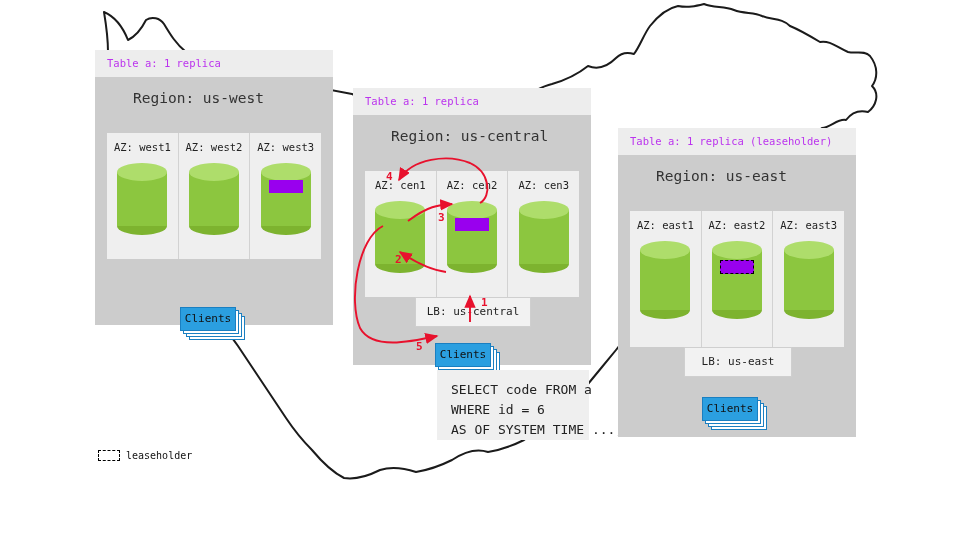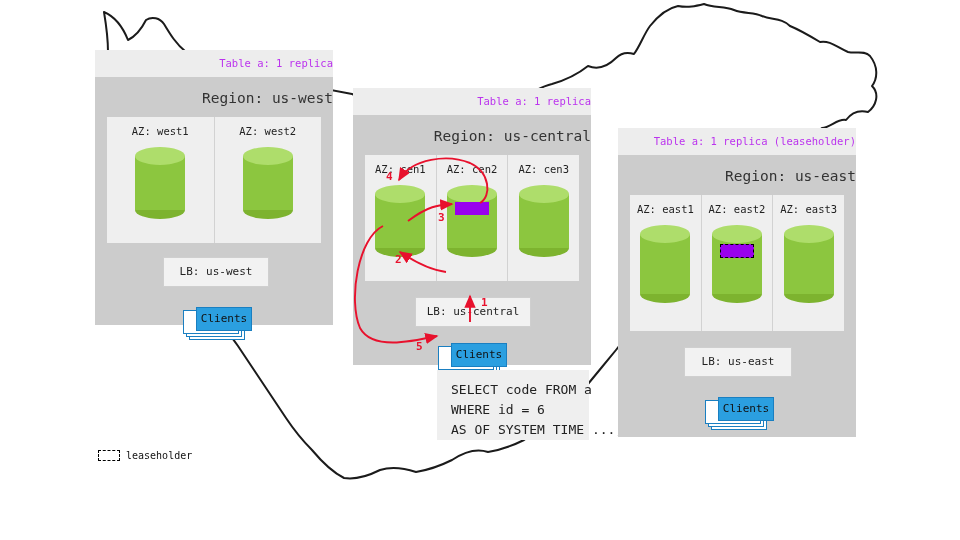--- a/index.html
+++ b/index.html
@@ -6,34 +6,34 @@
   body{
     width:960px;height:540px;background:#ffffff;overflow:hidden;
     font-family:"DejaVu Sans Mono","Liberation Mono",monospace;
     position:relative;
   }
   #stage{position:absolute;left:0;top:0;width:960px;height:540px;}
 
   .map-layer{position:absolute;left:0;top:0;width:960px;height:540px;z-index:1;pointer-events:none;}
 
   
-  .region{position:absolute;z-index:3;text-align:right;}
+  .region{position:absolute;z-index:3;}
   .table-hdr{
     background:#ededed;color:#bb33ee;
     font-size:10.5px;letter-spacing:0px;
     padding:8px 0 8px 12px;line-height:1;
   }
   .region-body{background:#cccccc;padding:0;}
   .region-title{
     color:#333333;font-size:14.5px;
     padding:14px 0 12px 14px;line-height:1;
     font-family:"DejaVu Sans Mono","Liberation Mono",monospace;
     margin-left:24px;
   }
-  .az-row{display:flex;background:#efefef;margin:0 12px;}
+  .az-row{display:flex;background:#efefef;margin:16px 12px;}
   .az-cell{
     flex:1;background:#efefef;border-right:1px solid #d2d2d2;
     display:flex;flex-direction:column;align-items:center;
     padding:9px 0 14px 0;
   }
   .az-cell:last-child{border-right:none;}
   .az-label{font-size:10.5px;color:#222;margin-bottom:10px;line-height:1;white-space:nowrap;}
 
   
   .cyl{position:relative;}
@@ -57,21 +57,21 @@
   
   .lb{
     position:absolute;background:#f2f2f2;border:1px solid #cfcfcf;
     font-size:11px;color:#222;display:flex;align-items:center;
     justify-content:center;z-index:6;white-space:nowrap;
   }
   
   .clients{position:absolute;z-index:6;}
   .clients .card{position:absolute;border:1.4px solid #1a7fc1;background:#ffffff;}
   .clients .front{
-    position:absolute;left:16px;top:0;background:#2B9FE0;border:1.4px solid #1a7fc1;
+    position:absolute;left:0;top:0;background:#2B9FE0;border:1.4px solid #1a7fc1;
     display:flex;align-items:center;justify-content:center;
     font-size:11px;color:#111;
   }
   
   .sqlbox{
     position:absolute;background:#efefef;z-index:3;
     font-size:13px;color:#222;line-height:1.55;
     padding:10px 14px 0 14px;white-space:pre;
   }
   
@@ -145,23 +145,31 @@
           </div>
         </div>
         <div class="az-cell">
           <div class="az-label">AZ: west2</div>
           <div class="cyl" style="width:50px;height:72px;">
             <div class="bot"></div>
             <div class="body"></div>
             <div class="top"></div>
           </div>
         </div>
-      </div>
-
-      <div class="lb" style="left:68px;top:180px;width:104px;height:28px;">LB: us-west</div>
+        <div class="az-cell">
+          <div class="az-label">AZ: west3</div>
+          <div class="cyl" style="width:50px;height:72px;">
+            <div class="bot"></div>
+            <div class="body"></div>
+            <div class="top"></div>
+            <div class="band" style="left:8px;top:17px;width:34px;height:13px;"></div>
+          </div>
+        </div>
+      </div>
+
 
       <div class="clients" style="left:85px;top:230px;width:62px;height:30px;">
         <div class="card" style="left:9px;top:9px;width:54px;height:22px;"></div>
         <div class="card" style="left:6px;top:6px;width:54px;height:22px;"></div>
         <div class="card" style="left:3px;top:3px;width:54px;height:22px;"></div>
         <div class="front" style="width:54px;height:22px;">Clients</div>
       </div>
     </div>
   </div>
 

